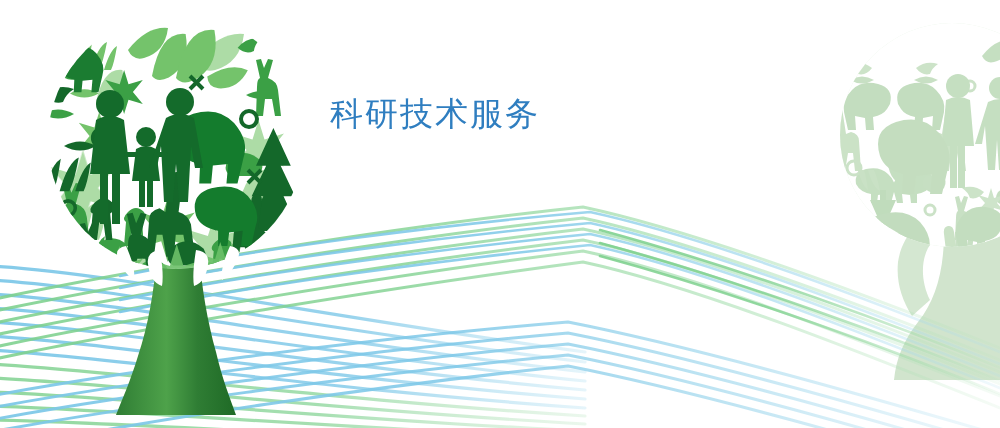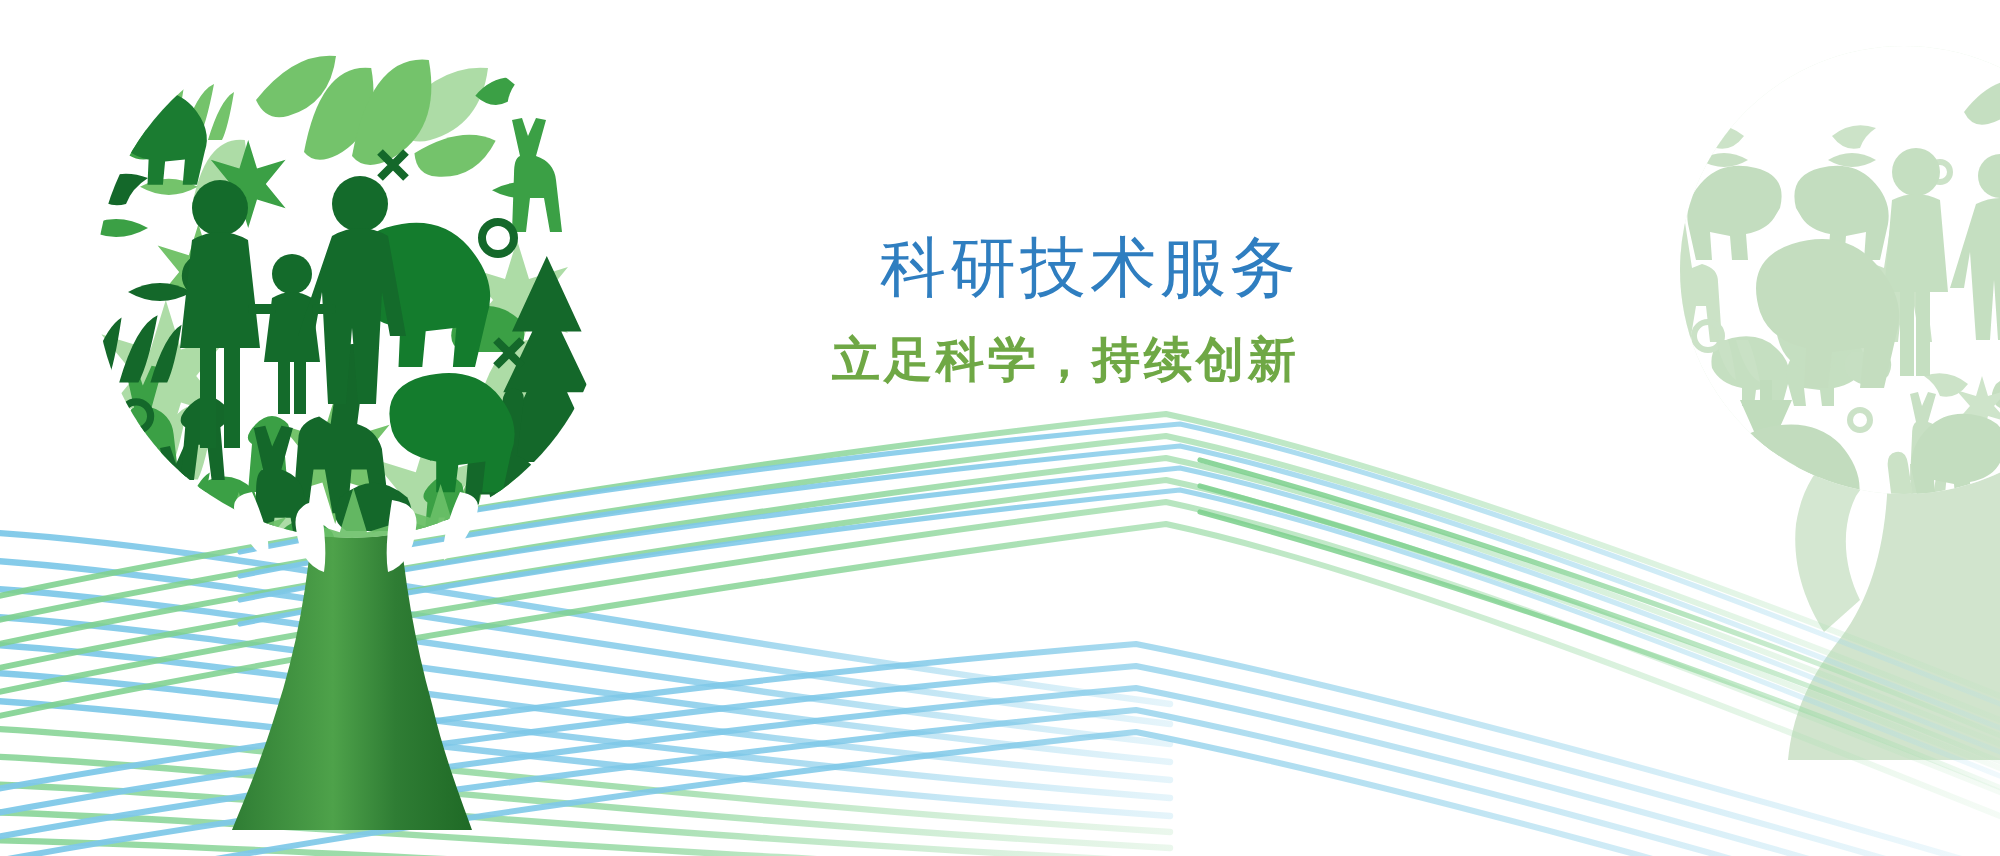--- a/index.html
+++ b/index.html
@@ -24,22 +24,21 @@
   #waves-layer { z-index: 2; }
   #tree-right-layer { z-index: 1; }
   #tree-left-layer { z-index: 3; }
   #text-layer { z-index: 4; }
 
   #text-block {
     position: absolute;
     left: 330px;
     top: 95px;
     width: 320px;
-    text-align: right;
-    margin-top: 20px;
+    text-align: left;
   }
   #main-title {
     font-size: 33px;
     letter-spacing: 2px;
     font-weight: 400;
     line-height: 1.15;
     margin: 0;
     white-space: nowrap;
   }
   #sub-title {
@@ -402,17 +401,16 @@
         <path d="M160,250 q4,24 2,36 q-12,-4 -14,-22 q-2,-12 12,-14 z"></path>
         <path d="M196,250 q-4,24 -2,36 q12,-4 14,-22 q2,-12 -12,-14 z"></path>
         <path d="M230,246 q-10,22 -8,34 q10,-6 16,-22 q4,-10 -8,-12 z"></path>
       </g>
     </svg>
   </div>
 
   <div class="layer" id="text-layer">
     <div id="text-block">
       <div id="main-title" style="color:#2f7ec0">科研技术服务</div>
-      <div id="sub-title" style="color:#6fa845">立足科学，持续创新</div>
     </div>
   </div>
 
 </div>
 
 </body></html>

